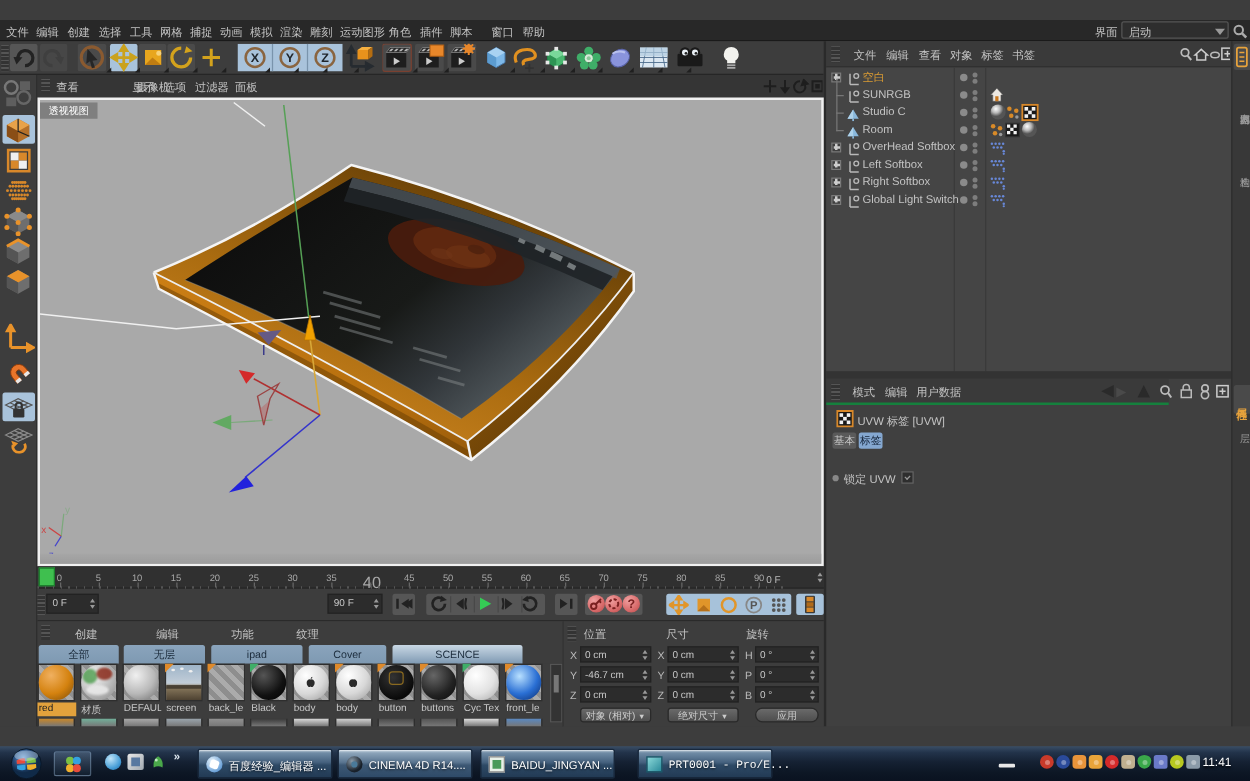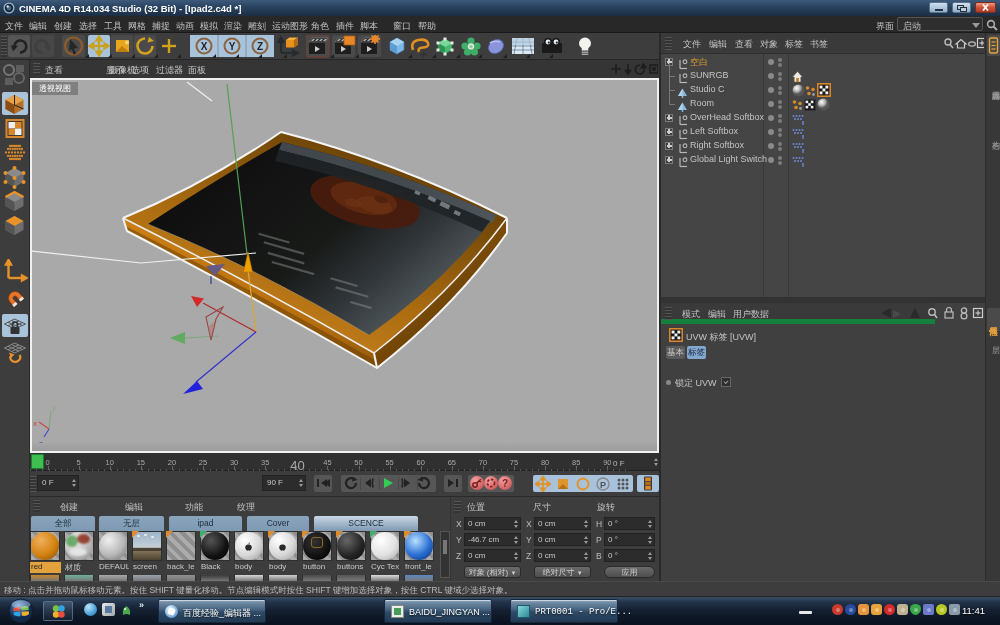--- a/index.html
+++ b/index.html
@@ -2,42 +2,20 @@
 <html><head><meta charset="utf-8">
 <style>
 *{margin:0;padding:0;box-sizing:border-box;}
 html,body{width:1000px;height:625px;overflow:hidden;background:#3d3d3d;
  font-family:"Liberation Sans",sans-serif;}
 .abs{position:absolute;}
 .txt{color:#c3c3c3;font-size:9px;white-space:nowrap;}
 </style></head>
 <body>
 <div class="abs" style="left:0;top:0;width:1000px;height:625px;background:#3d3d3d;">
-<div class="abs" style="left:0;top:0;width:1000px;height:16px;
-background:linear-gradient(180deg,#3e5a7c 0%,#28425f 45%,#1b2e44 100%);">
-<svg class="abs" style="left:3px;top:2px" width="12" height="12" viewBox="0 0 12 12">
-<circle cx="6" cy="6" r="5.5" fill="#9db6c8"></circle>
-        <circle cx="6" cy="6" r="4.2" fill="#1a2a3a"></circle>
-<circle cx="6" cy="6" r="2.2" fill="#4a6a8a"></circle>
-        <circle cx="4.7" cy="4.5" r="1.2" fill="#cfe0ee"></circle>
-      </svg>
-<div class="abs" style="left:19px;top:3px;font-size:9.5px;font-weight:bold;color:#fff;letter-spacing:0px;">CINEMA 4D R14.034 Studio (32 Bit) - [Ipad2.c4d *]</div>
-<div class="abs" style="left:929px;top:2px;width:19px;height:11px;background:linear-gradient(180deg,#cfe0ef,#93aec8);border:1px solid #5a7288;border-radius:2px;">
- <div class="abs" style="left:5px;top:6px;width:8px;height:2px;background:#24303c;"></div>
-      </div>
-<div class="abs" style="left:952px;top:2px;width:19px;height:11px;background:linear-gradient(180deg,#cfe0ef,#93aec8);border:1px solid #5a7288;border-radius:2px;">
- <div class="abs" style="left:4px;top:2px;width:7px;height:5px;border:1px solid #24303c;"></div>
- <div class="abs" style="left:7px;top:4px;width:7px;height:5px;border:1px solid #24303c;background:#b9cddf;"></div>
-      </div>
-<div class="abs" style="left:975px;top:2px;width:21px;height:11px;background:linear-gradient(180deg,#f0a088,#d2543a 45%,#b03a24);border:1px solid #7c2d1c;border-radius:2px;">
-        <svg width="19" height="9" viewBox="0 0 19 9" style="position:absolute;left:0;top:0">
-          <path d="M7 1.5 L12 7.5 M12 1.5 L7 7.5" stroke="#fff" stroke-width="1.8"></path>
-        </svg>
-      </div>
-</div>
 <div class="abs" style="left:0;top:16px;width:1000px;height:17px;background:#282828;border-bottom:1px solid #1a1a1a;">
       <div class="abs txt" style="left:5px;top:4px;">文件</div>
       <div class="abs txt" style="left:29px;top:4px;">编辑</div>
       <div class="abs txt" style="left:54px;top:4px;">创建</div>
       <div class="abs txt" style="left:79px;top:4px;">选择</div>
       <div class="abs txt" style="left:104px;top:4px;">工具</div>
       <div class="abs txt" style="left:128px;top:4px;">网格</div>
       <div class="abs txt" style="left:152px;top:4px;">捕捉</div>
       <div class="abs txt" style="left:176px;top:4px;">动画</div>
       <div class="abs txt" style="left:200px;top:4px;">模拟</div>
@@ -445,21 +423,21 @@
               <circle cx="3" cy="6" r="1"></circle>
               <circle cx="6" cy="6" r="1"></circle>
               <circle cx="9" cy="6" r="1"></circle>
               <circle cx="11" cy="9" r="1"></circle>
               <circle cx="11" cy="11" r="0.9"></circle>
             </g>
           </svg></div>
         <div class="abs" style="left:8px;top:9px;width:1px;height:42px;background:#777;"></div>
       </div>
       <div class="abs" style="left:0;top:264px;width:326px;height:6px;background:#333;"></div>
-      <div class="abs" style="left:0;top:270px;width:274px;height:21px;background:#3a3a3a;border-bottom:5px solid #15803d;">
+      <div class="abs" style="left:0;top:270px;width:274px;height:21px;background:#3a3a3a;border-bottom:2px solid #15803d;">
         <div class="abs" style="left:4px;top:4px;width:7px;height:13px;background:repeating-linear-gradient(180deg,#555 0,#555 1px,#333 1px,#333 3px);"></div>
         <div class="abs txt" style="left:21px;top:5px;">模式</div>
         <div class="abs txt" style="left:47px;top:5px;">编辑</div>
         <div class="abs txt" style="left:72px;top:5px;">用户数据</div>
         <svg class="abs" style="left:218px;top:3px" width="105" height="15" viewBox="0 0 105 15">
 <path d="M2 7 L12 2 L12 12 Z" fill="#2a2a2a"></path>
           <path d="M14 4 L22 8 L14 12 Z" fill="#4a4a4a"></path>
 <path d="M36 2 L41 12 L31 12 Z" fill="#2a2a2a"></path>
 <circle cx="53" cy="6" r="3.2" fill="none" stroke="#bbb" stroke-width="1.4"></circle>
           <line x1="55.5" y1="8.5" x2="58" y2="12" stroke="#bbb" stroke-width="1.6"></line>
@@ -984,23 +962,20 @@
       <div class="abs" style="left:5px;top:54px;font-size:8.5px;color:#bbb;">Z</div>
       <div class="abs" style="left:13px;top:52px;width:57px;height:13px;background:#2c2c2c;border:1px solid #222;color:#c8c8c8;font-size:8px;line-height:11px;padding-left:3px;">0 cm<i style="position:absolute;right:2px;top:2px;width:0;height:0;border-left:2.5px solid transparent;border-right:2.5px solid transparent;border-bottom:3.5px solid #999;"></i><i style="position:absolute;right:2px;top:7px;width:0;height:0;border-left:2.5px solid transparent;border-right:2.5px solid transparent;border-top:3.5px solid #999;"></i></div>
       <div class="abs" style="left:75px;top:54px;font-size:8.5px;color:#bbb;">Z</div>
       <div class="abs" style="left:83px;top:52px;width:57px;height:13px;background:#2c2c2c;border:1px solid #222;color:#c8c8c8;font-size:8px;line-height:11px;padding-left:3px;">0 cm<i style="position:absolute;right:2px;top:2px;width:0;height:0;border-left:2.5px solid transparent;border-right:2.5px solid transparent;border-bottom:3.5px solid #999;"></i><i style="position:absolute;right:2px;top:7px;width:0;height:0;border-left:2.5px solid transparent;border-right:2.5px solid transparent;border-top:3.5px solid #999;"></i></div>
       <div class="abs" style="left:145px;top:54px;font-size:8.5px;color:#bbb;">B</div>
       <div class="abs" style="left:153px;top:52px;width:51px;height:13px;background:#2c2c2c;border:1px solid #222;color:#c8c8c8;font-size:8px;line-height:11px;padding-left:3px;">0 °<i style="position:absolute;right:2px;top:2px;width:0;height:0;border-left:2.5px solid transparent;border-right:2.5px solid transparent;border-bottom:3.5px solid #999;"></i><i style="position:absolute;right:2px;top:7px;width:0;height:0;border-left:2.5px solid transparent;border-right:2.5px solid transparent;border-top:3.5px solid #999;"></i></div>
       <div class="abs" style="left:13px;top:69px;width:57px;height:12px;background:linear-gradient(180deg,#6a6a6a,#4e4e4e);border:1px solid #2a2a2a;border-radius:3px;color:#ccc;font-size:8px;text-align:center;line-height:11px;">对象 (相对) <span style="font-size:6px">▼</span></div>
       <div class="abs" style="left:83px;top:69px;width:57px;height:12px;background:linear-gradient(180deg,#6a6a6a,#4e4e4e);border:1px solid #2a2a2a;border-radius:3px;color:#ccc;font-size:8px;text-align:center;line-height:11px;">绝对尺寸 <span style="font-size:6px">▼</span></div>
       <div class="abs" style="left:153px;top:69px;width:51px;height:12px;background:linear-gradient(180deg,#6a6a6a,#4e4e4e);border:1px solid #2a2a2a;border-radius:6px;color:#ccc;font-size:8px;text-align:center;line-height:11px;">应用</div>
     </div>
-<div class="abs" style="left:0;top:581px;width:1000px;height:16px;background:#3d3d3d;border-top:1px solid #4a4a4a;border-bottom:1px solid #222;">
-<div class="abs" style="left:4px;top:3px;font-size:8.5px;color:#bbb;white-space:nowrap;">移动 : 点击并拖动鼠标移动元素。按住 SHIFT 键量化移动。节点编辑模式时按住 SHIFT 键增加选择对象，按住 CTRL 键域少选择对象。</div>
-</div>
 <div class="abs" style="left:0;top:597px;width:1000px;height:28px;background:linear-gradient(180deg,#3a4e66 0%,#22334a 18%,#152133 45%,#0d1725 75%,#0a1220 100%);">
       <svg class="abs" style="left:8px;top:1px" width="26" height="26" viewBox="0 0 26 26">
 <defs>
           <radialGradient id="orb" cx="0.4" cy="0.3">
             <stop offset="0" stop-color="#7aa8d8"></stop>
             <stop offset="0.6" stop-color="#2a5080"></stop>
             <stop offset="1" stop-color="#102a48"></stop>
           </radialGradient>
         </defs>
 <circle cx="13" cy="13" r="12" fill="url(#orb)" stroke="#0a1828" stroke-width="0.8"></circle>
@@ -1028,20 +1003,26 @@
           <path d="M3 11 Q2 5 6.5 2 Q11 5 10 11 Q6.5 9 3 11" fill="#4aa84a"></path>
           <circle cx="5" cy="5" r="1.2" fill="#bfe8bf"></circle>
         </svg></div>
       <div class="abs" style="left:139px;top:3px;color:#dfe8f0;font-size:9px;font-weight:bold;">»</div>
       <div class="abs" style="left:158px;top:2px;width:108px;height:24px;background:linear-gradient(180deg,#9fb2c4 0%,#6e8aa4 12%,#45617e 45%,#2e4a66 55%,#223a54 100%);border:1px solid #18283c;border-radius:2px;box-shadow:inset 0 1px 0 rgba(255,255,255,0.5);">
         <div style="position:absolute;left:6px;top:5px;width:13px;height:13px;border-radius:50%;background:radial-gradient(circle at 35% 30%,#e8f4fc,#3a80c8);">
           <div style="position:absolute;left:3px;top:3px;width:7px;height:7px;background:#fff;border-radius:2px;transform:rotate(20deg);"></div>
         </div>
         <div style="position:absolute;left:24px;top:7px;font-size:9px;color:#fff;text-shadow:0 1px 2px rgba(0,0,0,0.8);white-space:nowrap;">百度经验_编辑器 ...</div>
       </div>
+      <div class="abs" style="left:270px;top:2px;width:108px;height:24px;background:linear-gradient(180deg,#b8c9d8 0%,#8aa2b8 12%,#5a7590 45%,#3d5874 55%,#2e4a68 100%);border:1px solid #18283c;border-radius:2px;box-shadow:inset 0 1px 0 rgba(255,255,255,0.5);">
+        <div style="position:absolute;left:6px;top:5px;width:13px;height:13px;border-radius:50%;background:radial-gradient(circle at 35% 30%,#8a9aa8,#18202a 65%);">
+          <div style="position:absolute;left:4px;top:4px;width:5px;height:5px;border-radius:50%;background:#4a7a9a;"></div>
+        </div>
+        <div style="position:absolute;left:24px;top:7px;font-size:9px;color:#fff;text-shadow:0 1px 2px rgba(0,0,0,0.8);white-space:nowrap;">CINEMA 4D R14....</div>
+      </div>
       <div class="abs" style="left:384px;top:2px;width:108px;height:24px;background:linear-gradient(180deg,#9fb2c4 0%,#6e8aa4 12%,#45617e 45%,#2e4a66 55%,#223a54 100%);border:1px solid #18283c;border-radius:2px;box-shadow:inset 0 1px 0 rgba(255,255,255,0.5);">
         <div style="position:absolute;left:6px;top:5px;width:13px;height:13px;background:#e8f0e8;border:1px solid #888;">
           <div style="position:absolute;left:2px;top:2px;width:7px;height:7px;background:#4a9a5a;"></div>
         </div>
         <div style="position:absolute;left:24px;top:7px;font-size:9px;color:#fff;text-shadow:0 1px 2px rgba(0,0,0,0.8);white-space:nowrap;">BAIDU_JINGYAN ...</div>
       </div>
       <div class="abs" style="left:510px;top:2px;width:108px;height:24px;background:linear-gradient(180deg,#9fb2c4 0%,#6e8aa4 12%,#45617e 45%,#2e4a66 55%,#223a54 100%);border:1px solid #18283c;border-radius:2px;box-shadow:inset 0 1px 0 rgba(255,255,255,0.5);font-family:Liberation Mono, monospace;">
         <div style="position:absolute;left:6px;top:5px;width:13px;height:13px;background:linear-gradient(135deg,#8ad8d8,#2a8a9a);border:1px solid #1a5a6a;"></div>
         <div style="position:absolute;left:24px;top:7px;font-size:9px;color:#fff;text-shadow:0 1px 2px rgba(0,0,0,0.8);white-space:nowrap;">PRT0001 - Pro/E...</div>
       </div>

